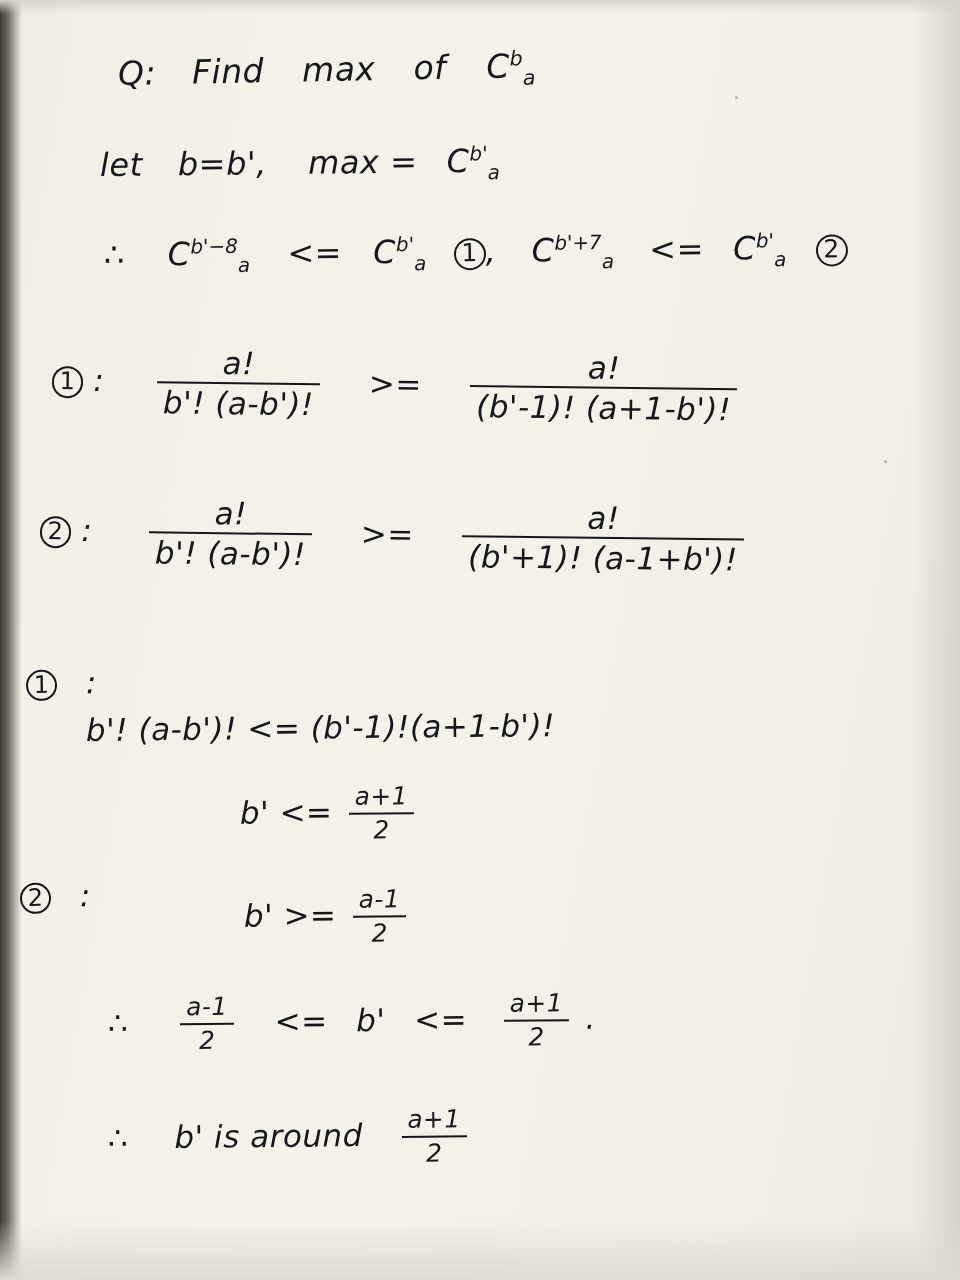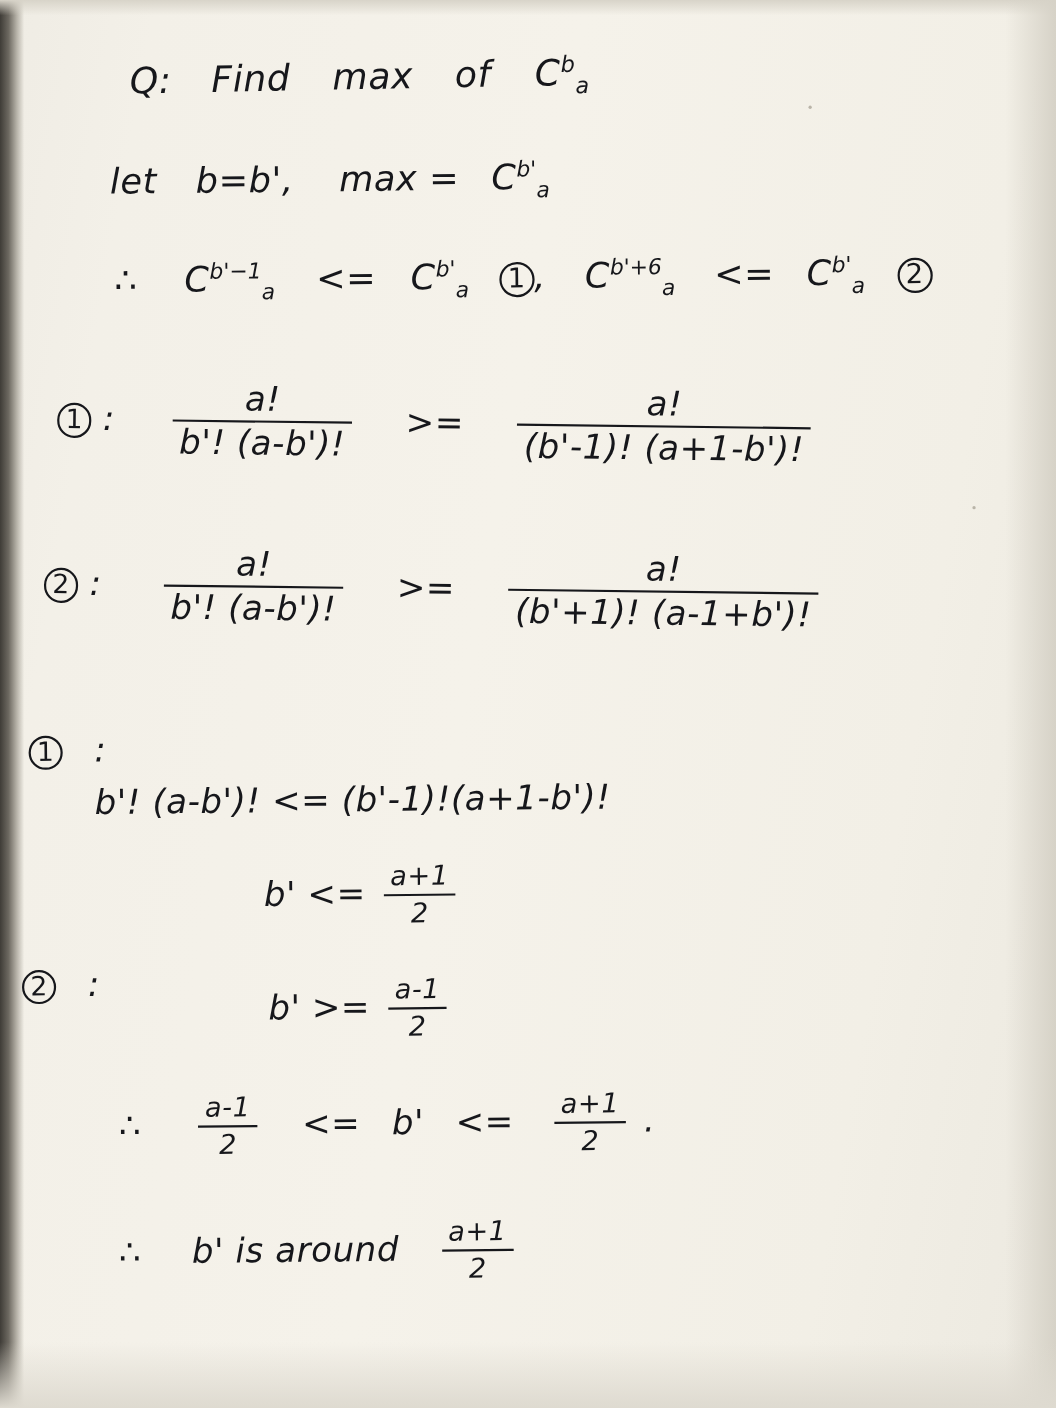--- a/index.html
+++ b/index.html
@@ -148,29 +148,29 @@
     <span>b=b',</span>
     <span style="display:inline-block;width:20px"></span>
     <span>max =</span>
     <span style="display:inline-block;width:8px"></span>
     <span>C</span><span class="sup">b'</span><span class="sub">a</span>
   </div>
 
   <div class="hw ln rot2" style="left:104px; top:236px; font-size:32px;">
     <span class="therefore">∴</span>
     <span style="display:inline-block;width:22px"></span>
-    <span>C</span><span class="sup">b'−1</span><span class="sub">a</span>
+    <span>C</span><span class="sup">b'−8</span><span class="sub">a</span>
     <span style="display:inline-block;width:16px"></span>
     <span>&lt;=</span>
     <span style="display:inline-block;width:10px"></span>
     <span>C</span><span class="sup">b'</span><span class="sub">a</span>
     <span style="display:inline-block;width:6px"></span>
     <span class="circnum">1</span><span>,</span>
     <span style="display:inline-block;width:14px"></span>
-    <span>C</span><span class="sup">b'+6</span><span class="sub">a</span>
+    <span>C</span><span class="sup">b'+7</span><span class="sub">a</span>
     <span style="display:inline-block;width:14px"></span>
     <span>&lt;=</span>
     <span style="display:inline-block;width:8px"></span>
     <span>C</span><span class="sup">b'</span><span class="sub">a</span>
     <span style="display:inline-block;width:8px"></span>
     <span class="circnum">2</span>
   </div>
 
   <div class="hw ln rot3" style="left:52px; top:345px; font-size:31px;">
     <span class="circnum">1</span>

